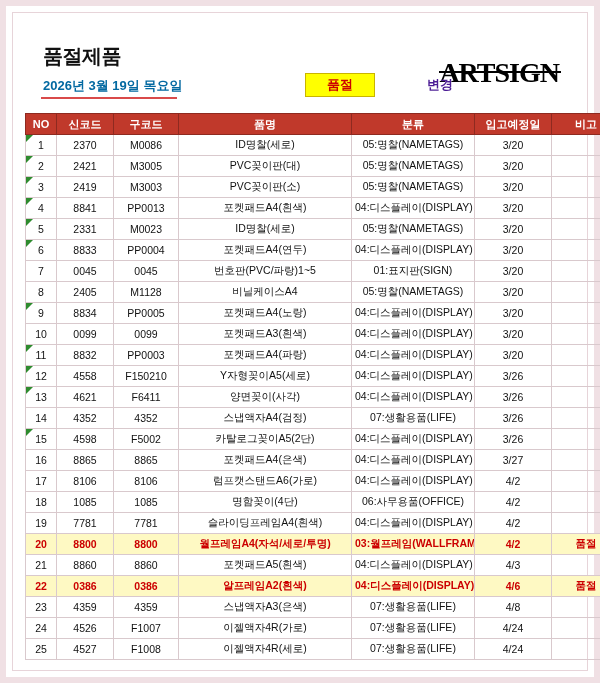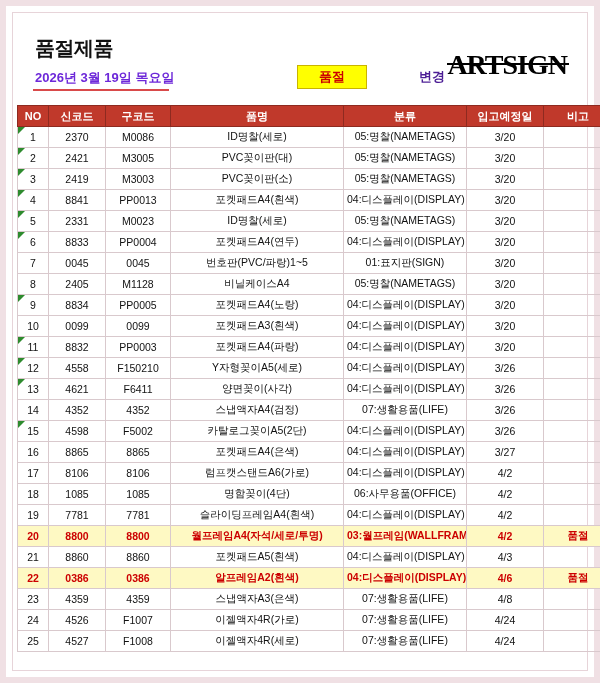--- a/index.html
+++ b/index.html
@@ -20,21 +20,21 @@
     box-sizing: border-box;
     border: 6px solid #f0e0e4;
     background: #ffffff;
   }
   .inner {
     position: absolute;
     inset: 6px;
     border: 1px solid #e7d4d9;
     background: #ffffff;
     box-sizing: border-box;
-    padding: 4px;
+    padding: 12px;
   }
   .header {
     position: relative;
     height: 86px;
   }
   .title {
     position: absolute;
     left: 18px;
     top: 18px;
     font-size: 20px;
@@ -60,21 +60,21 @@
     width: 122px;
     height: 2px;
     background: #000000;
   }
   .datestr {
     position: absolute;
     left: 18px;
     top: 52px;
     font-size: 13px;
     font-weight: bold;
-    color: #6d28d9;
+    color: #0369a1;
   }
   .date-underline {
     position: absolute;
     left: 16px;
     top: 72px;
     width: 136px;
     height: 2px;
     background: #d94a4a;
   }
   .tabs {

